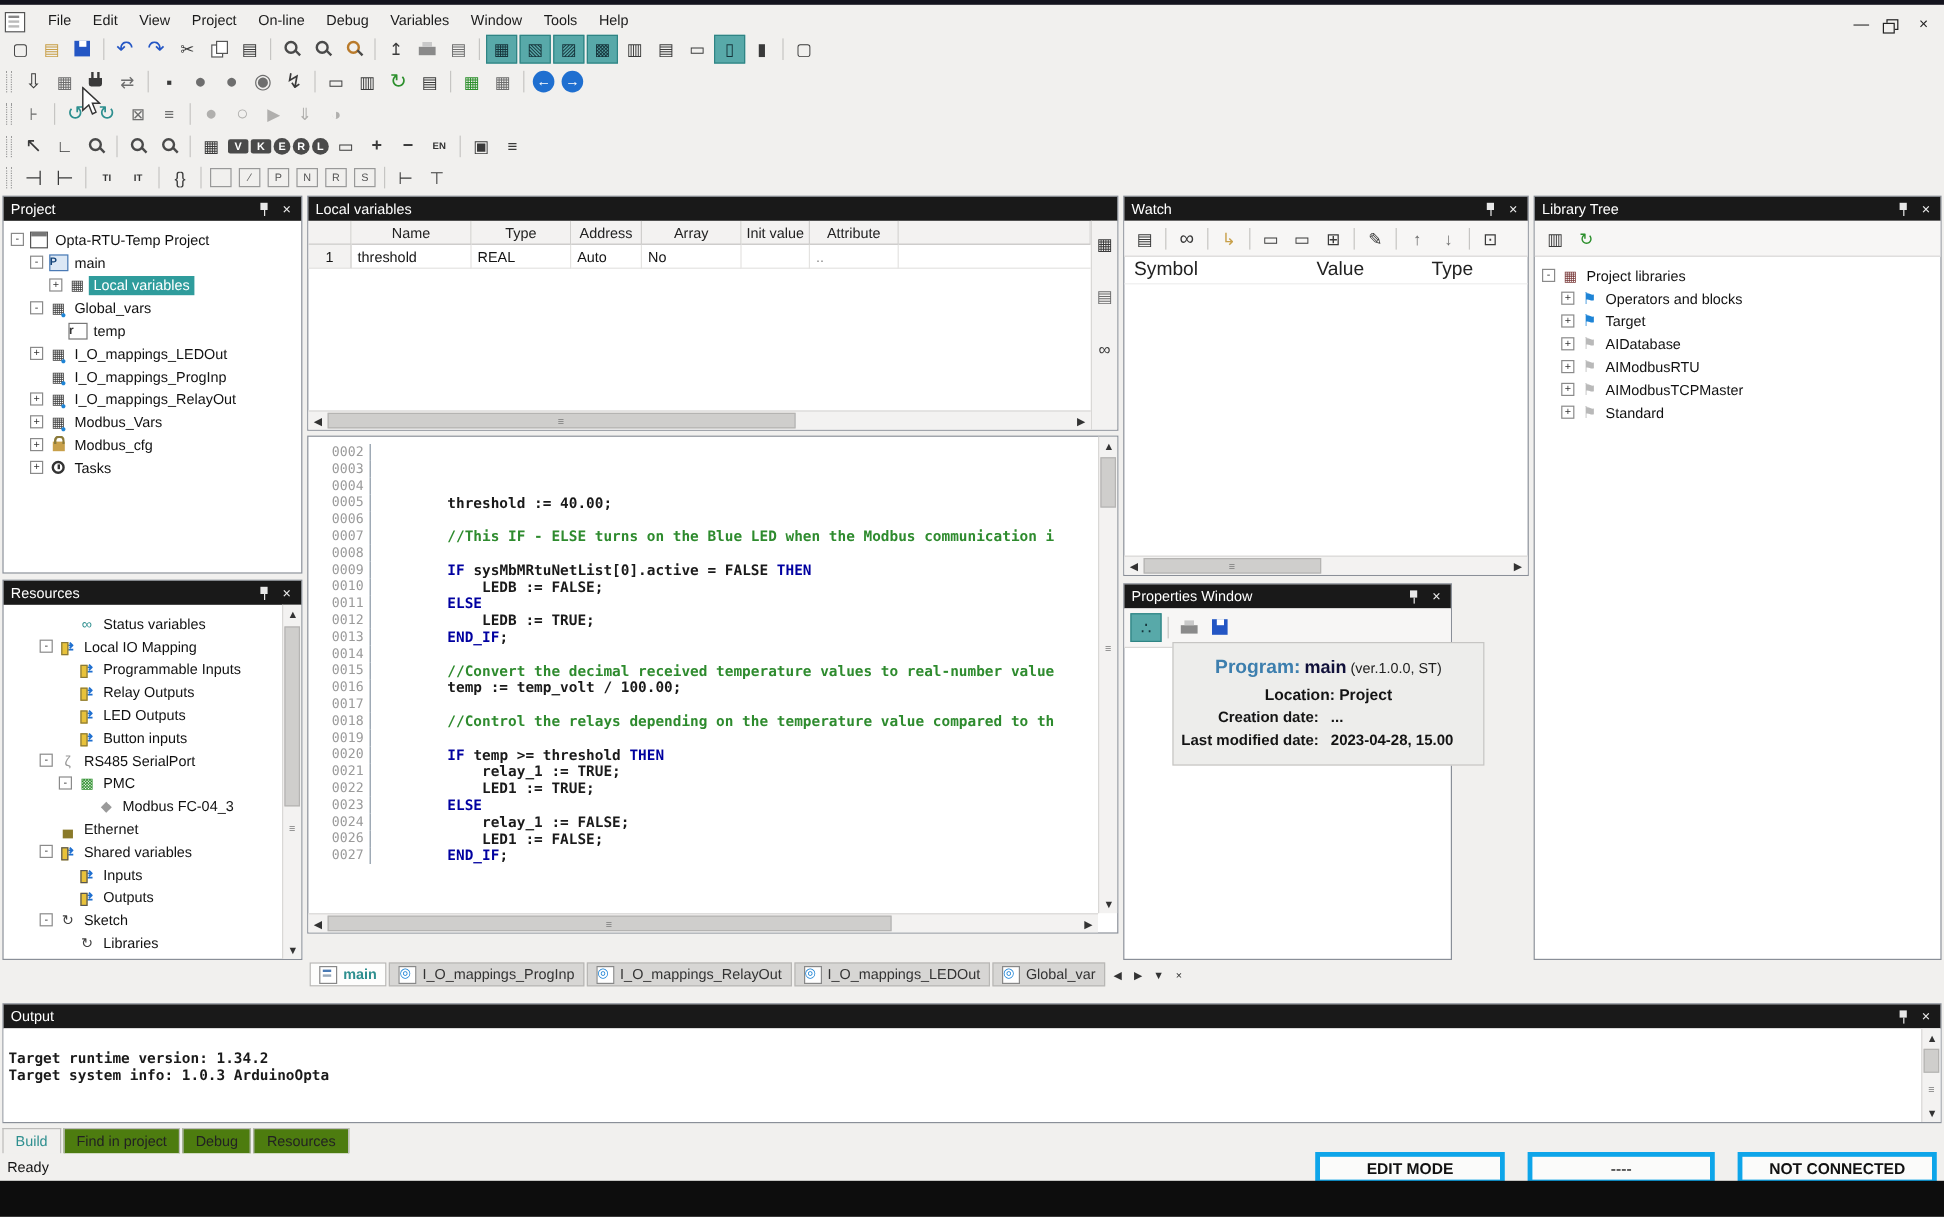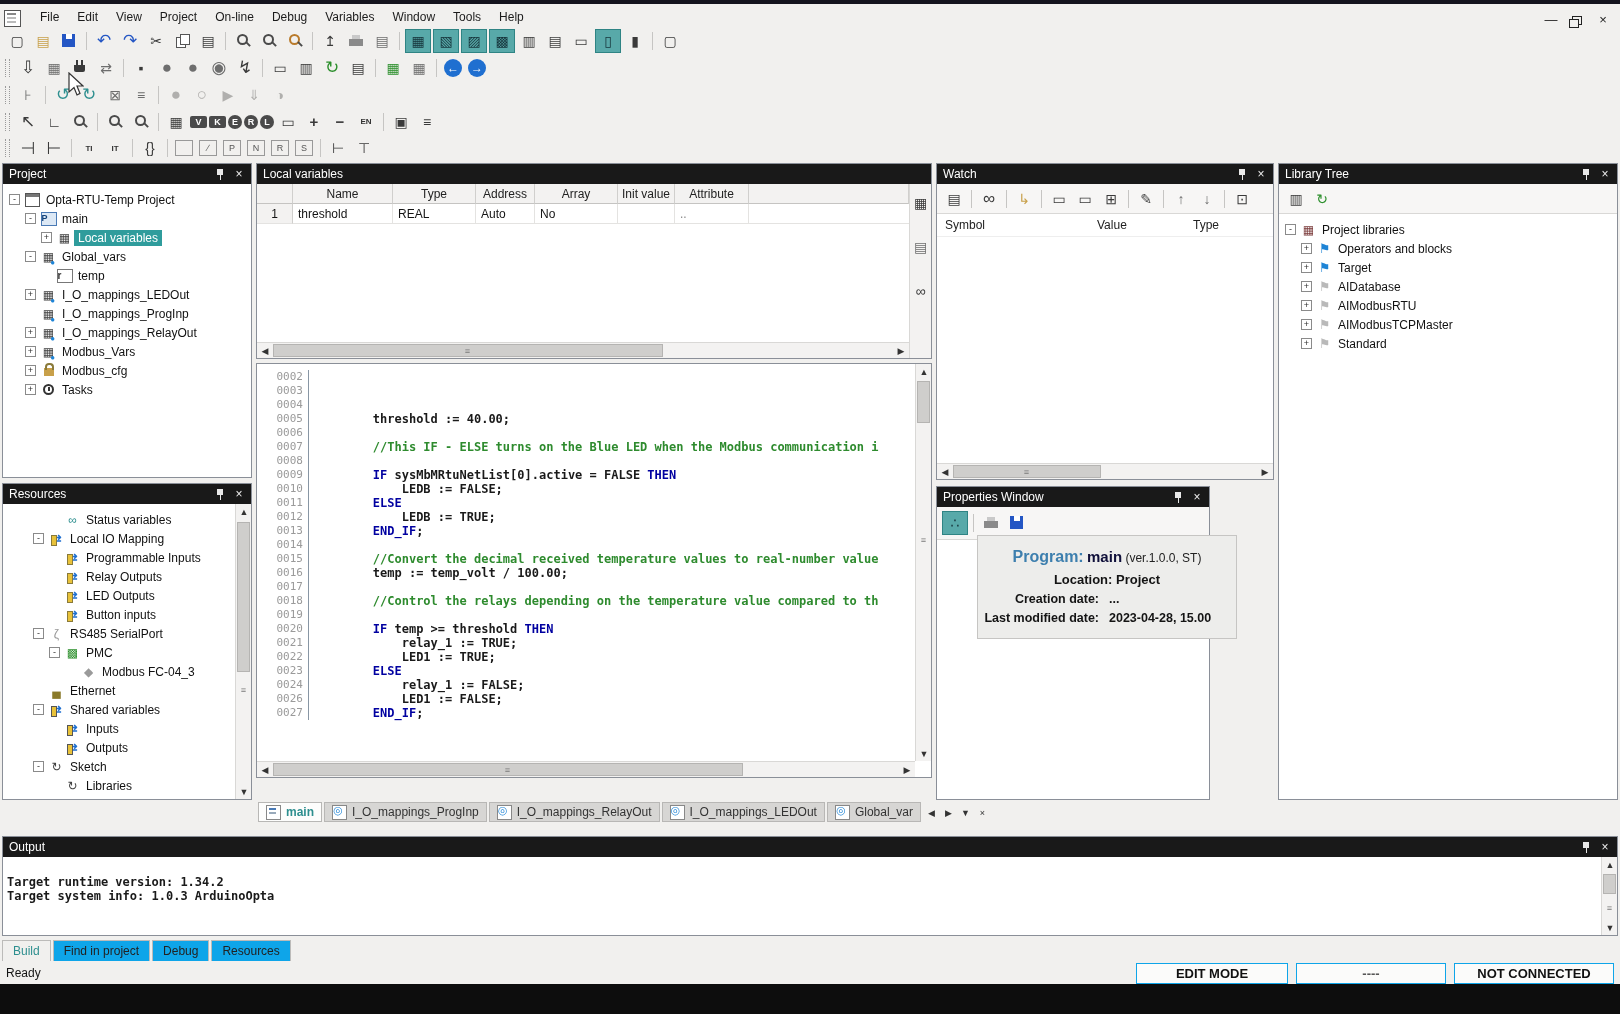--- a/index.html
+++ b/index.html
@@ -113,43 +113,43 @@
   .etab.active{background:#fdfdfc;color:#2e8f8f;font-weight:bold}
   .etab.clip{max-width:96px;overflow:hidden}
   .tabico{width:13px;height:13px;flex:none;position:relative}
   .k-sttab{border:1px solid #888;background:#fff}
   .k-sttab::before{content:"";position:absolute;left:2px;top:2px;width:7px;height:2px;background:#4a7ab5;box-shadow:0 4px 0 #9ab}
   .k-iotab{border:1px solid #888;background:#fff}
   .k-iotab::before{content:"◎";position:absolute;left:0px;top:-2px;font-size:11px;color:#1e84d6}
   .tabctl{width:17px;height:18px;display:inline-flex;align-items:center;justify-content:center;font-size:9px;color:#333}
   
   .wcols{display:flex;height:22px;align-items:center;border-bottom:1px solid #eee;padding-left:8px}
-  .wcol{font-size:12px;color:#222}
+  .wcol{font-size:16px;color:#222}
   .wcol:nth-child(1){width:152px}.wcol:nth-child(2){width:96px}
   
   .pcard{position:absolute;left:40px;top:48px;width:246px;background:#ededeb;border:1px solid #c6c5c3;
          padding:10px 6px 10px 6px;text-align:center}
   .pc-line1{line-height:22px}
   .pc-prog{color:#3d7fae;font-weight:bold;font-size:16px}
   .pc-main{font-weight:bold;color:#10103a;font-size:15px}
   .pc-suffix{font-size:12px;color:#222}
   .pc-loc{line-height:21px;font-weight:bold;font-size:13px}
   .pc-grid{display:grid;grid-template-columns:125px 1fr;text-align:left;line-height:19px;font-size:12.5px}
   .pc-grid .l{font-weight:bold;text-align:right;padding-right:10px}
   .pc-grid .v{font-weight:bold}
   
   #outbody{position:absolute;left:0;top:20px;right:0;bottom:0;background:#fff;overflow:hidden}
   .outline{font-family:"DejaVu Sans Mono",monospace;font-size:12px;font-weight:bold;line-height:14px;white-space:pre;color:#1a1a1a}
   
   #btabs{left:2px;top:940px;display:flex;gap:2px}
-  .btab{padding:3px 10px;background:#0ea5e9;border:1px solid #bcbbb9;border-bottom:none;color:#222}
+  .btab{padding:3px 10px;background:#4d7c0f;border:1px solid #bcbbb9;border-bottom:none;color:#222}
   .btab.active{background:#f1f0ee;color:#2e8f8f}
   #statusbar{left:0;top:962px;width:1620px;height:22px;display:flex;align-items:center;padding:0 6px;box-sizing:border-box}
-  .sbox{border:1px solid #0ea5e9;background:#fbfbfa;font-weight:bold;text-align:center;padding:2px 0;
-        font-size:13px;margin-left:8px;color:#111}
+  .sbox{border:4px solid #0ea5e9;background:#fbfbfa;font-weight:bold;text-align:center;padding:2px 0;
+        font-size:13px;margin-left:19px;color:#111}
   #blackband{left:0;top:984px;width:1620px;height:30px;background:#0d0d0d}
   #cursor{left:66px;top:72px;z-index:60}
 </style>
 </head>
 <body>
 
 <div class="abs" id="topstrip"></div>
 <div class="abs" id="menubar">
   <span class="k-appico"></span>
   <span style="display:flex">

